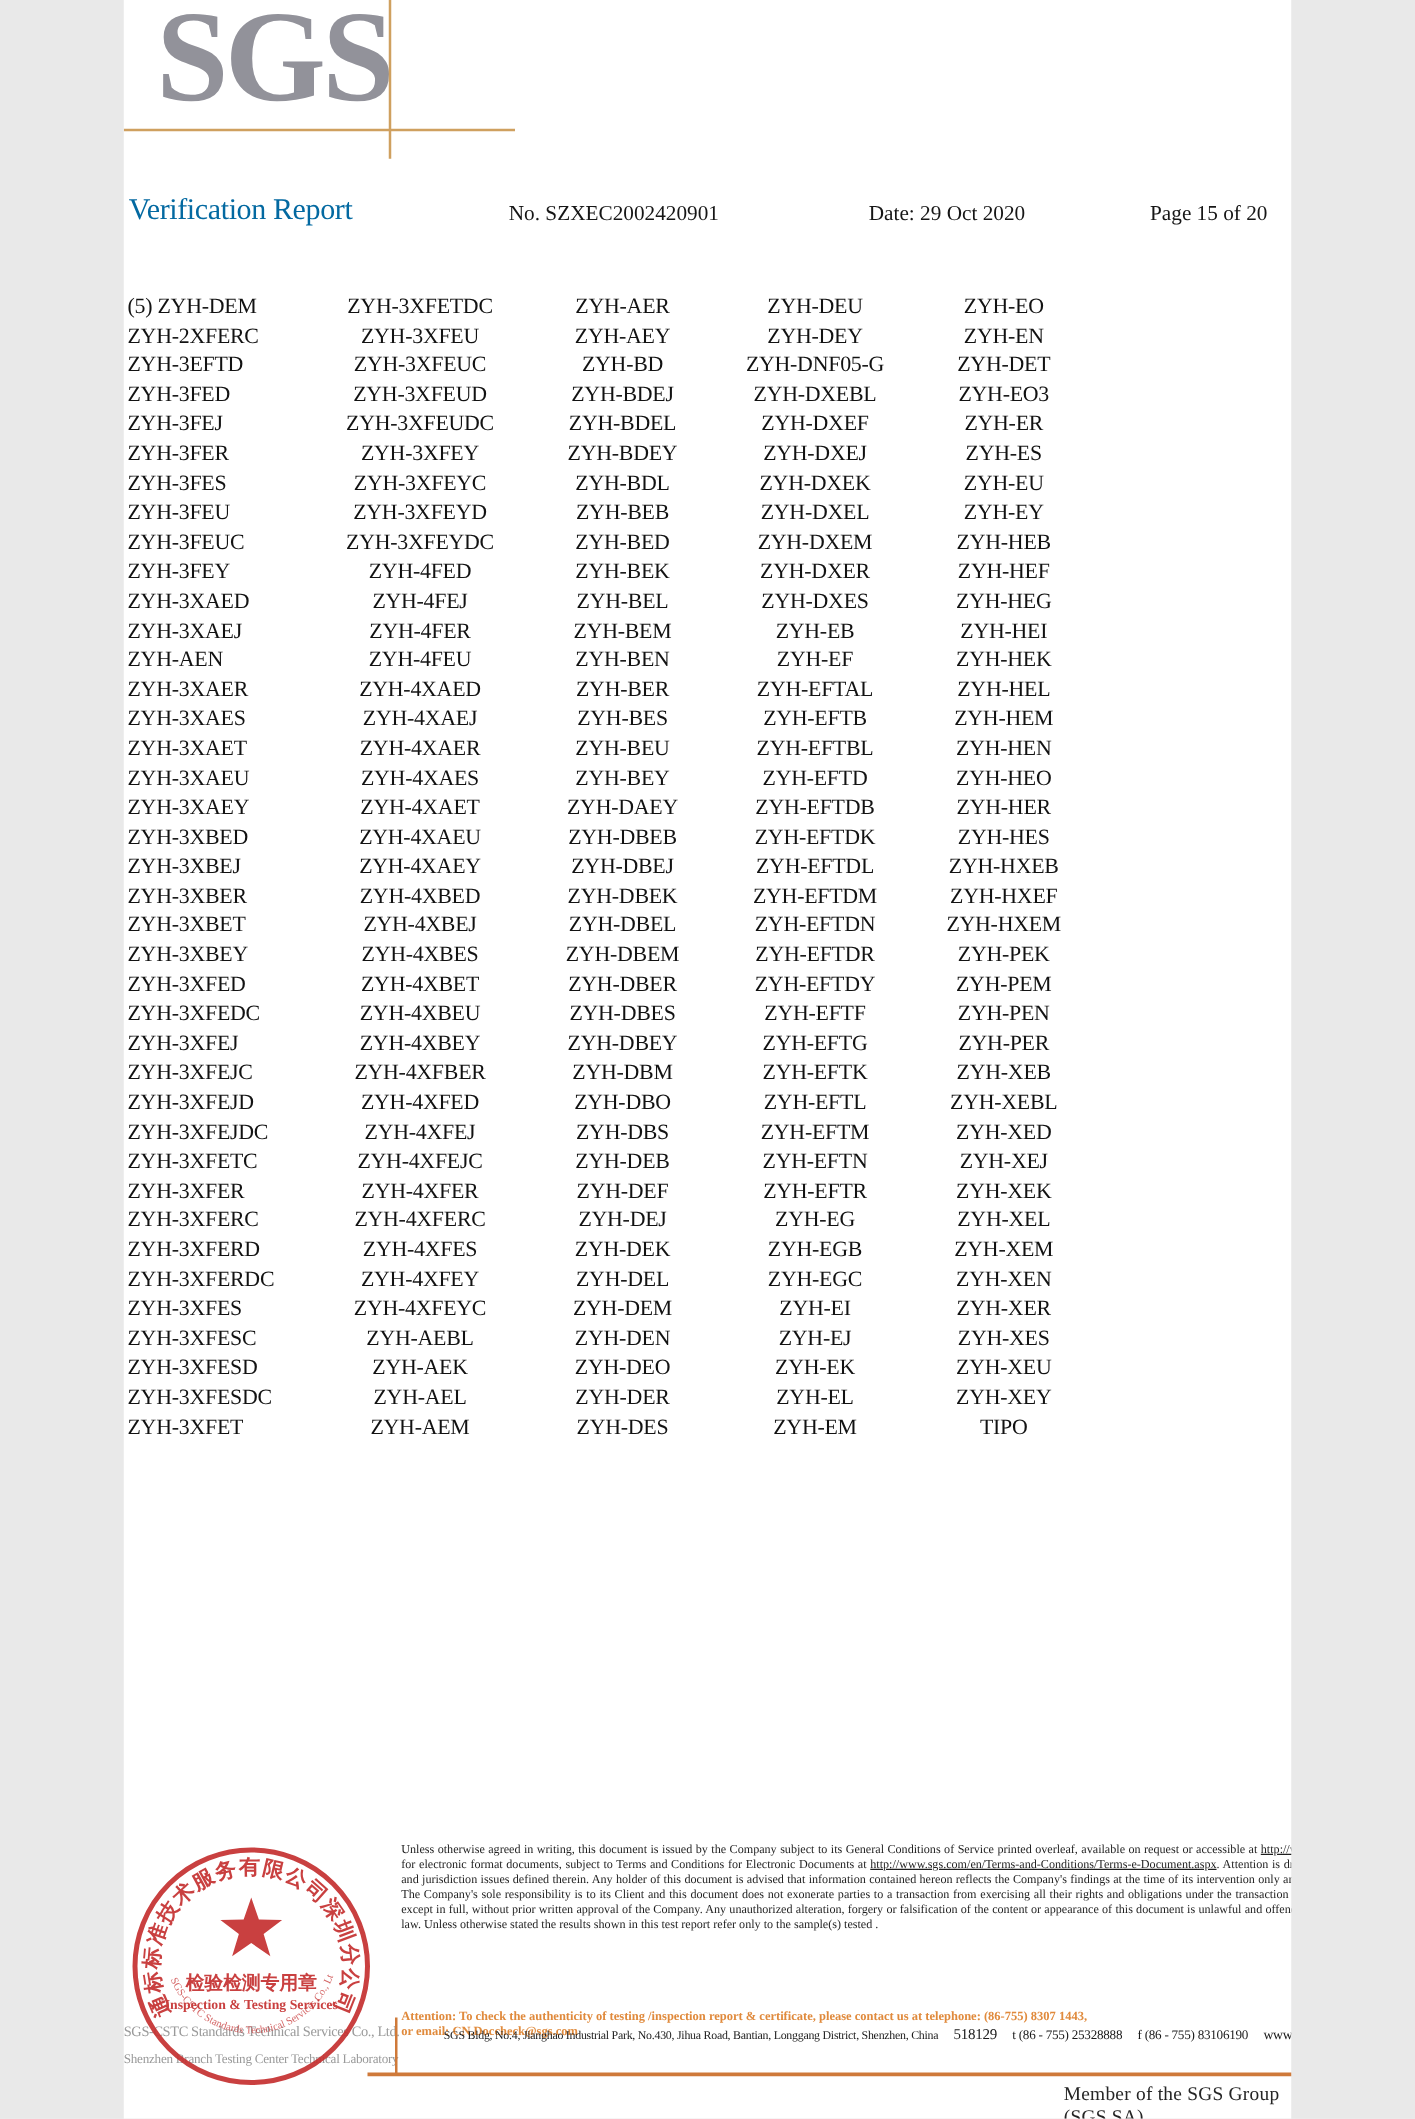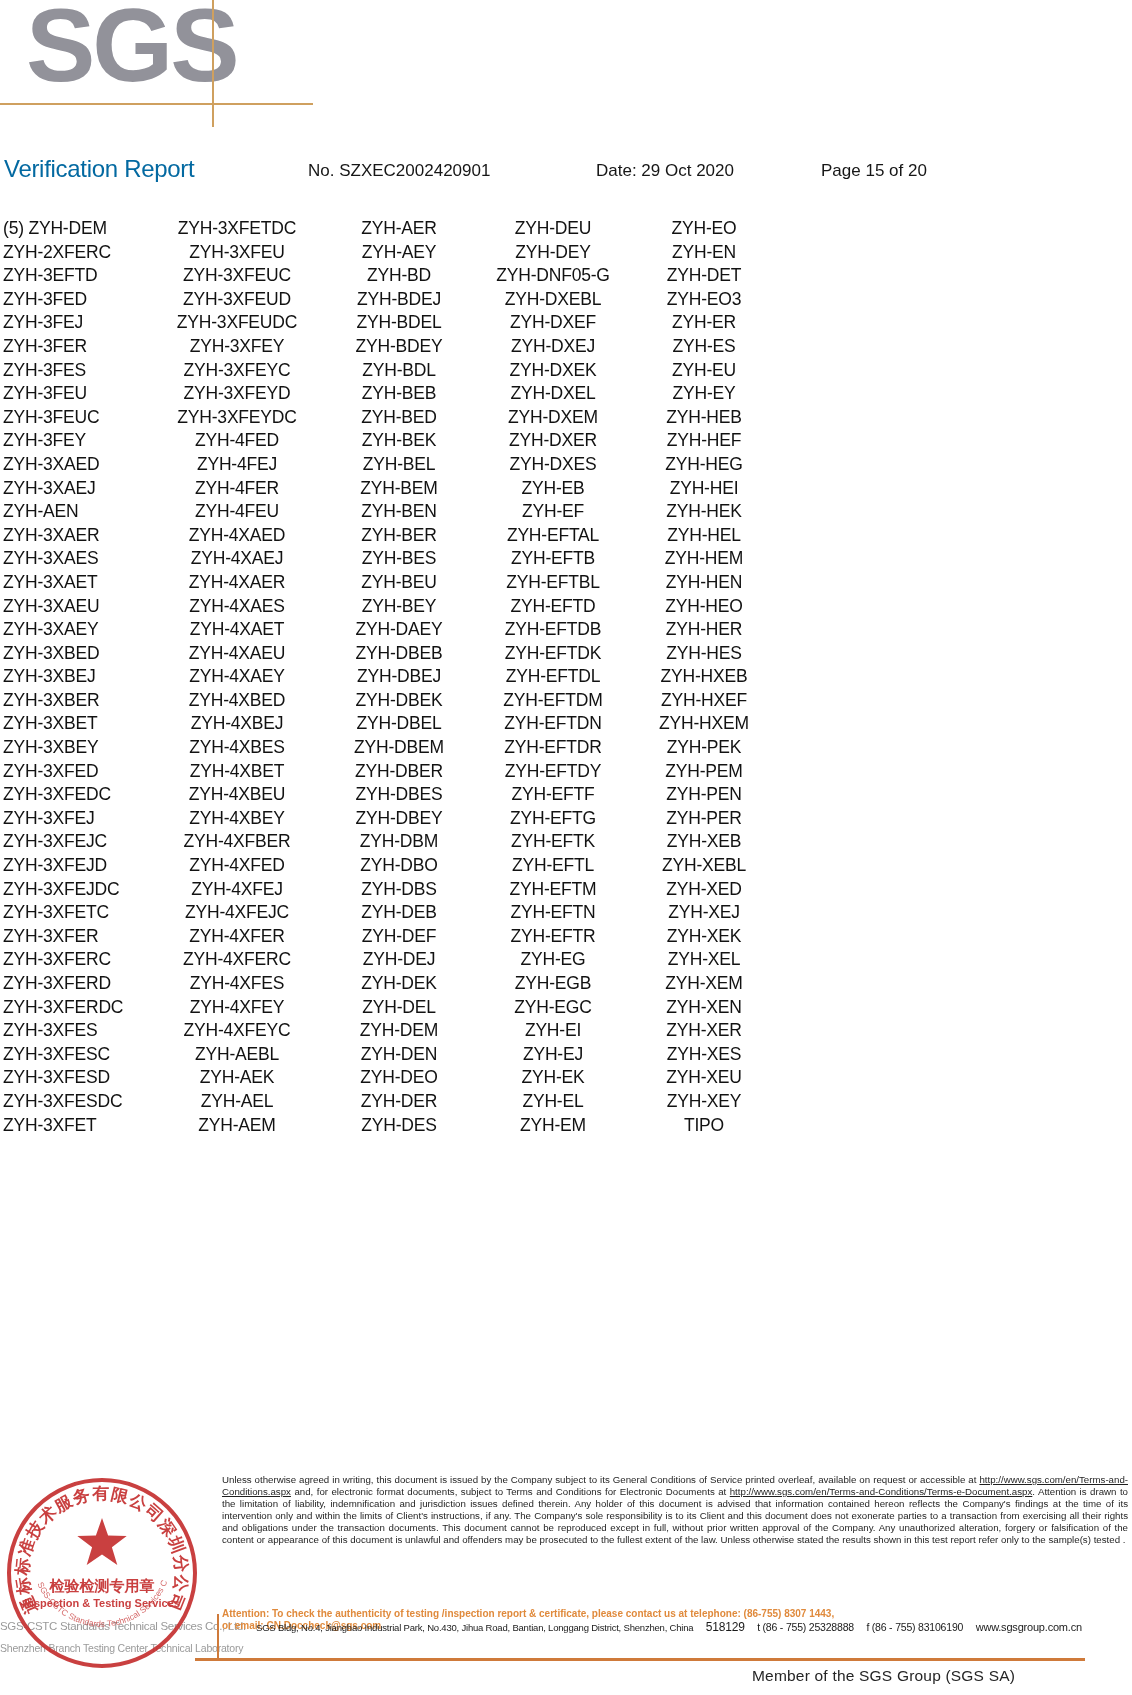--- a/index.html
+++ b/index.html
@@ -1,38 +1,38 @@
 <!DOCTYPE html>
 <html><head>
 <meta charset="utf-8">
 <style>
   * { margin:0; padding:0; box-sizing:border-box; }
   html,body { background:#e9e9e9; }
   .page {
-    position:relative; width:1132px; height:1695px; margin:0 auto;
+    position:relative; width:934px; height:1695px; margin:0 auto;
     background:#ffffff; overflow:hidden;
-    font-family:Liberation Sans, sans-serif; color:#1c1c1c;
+    font-family:Liberation Serif, serif; color:#1c1c1c;
   }
   
   .logo {
     position:absolute; left:26px; top:-14px;
     font-size:104px; font-weight:bold; letter-spacing:-3px;
     color:#92929a;
   }
   .cropline { position:absolute; background:#cfa05f; }
   .crop-v { left:212px; top:0; width:2px; height:127px; }
   .crop-h { left:0; top:103px; width:313px; height:2px; }
   .report-title { position:absolute; left:4px; top:155px; font-size:24px; letter-spacing:-0.3px; color:#0369a1; }
   .hdr-item { position:absolute; top:161px; font-size:17px; color:#161616; }
   .hdr-no   { left:308px; }
   .hdr-date { left:596px; }
   .hdr-page { left:821px; }
   
   .model-grid {
-    position:absolute; left:3px; top:217px;
+    position:absolute; left:3px; top:233px;
     display:grid; grid-template-columns:150px 168px 156px 152px 150px;
     font-size:17.5px; letter-spacing:-0.2px; line-height:23.6px;
     color:#121212; white-space:nowrap;
   }
   .model-grid .cell { height:23.6px; text-align:center; }
   .model-grid .c0 { text-align:left; }
   
   .company-gray {
     position:absolute; color:#9a9a9a; white-space:nowrap;
   }

